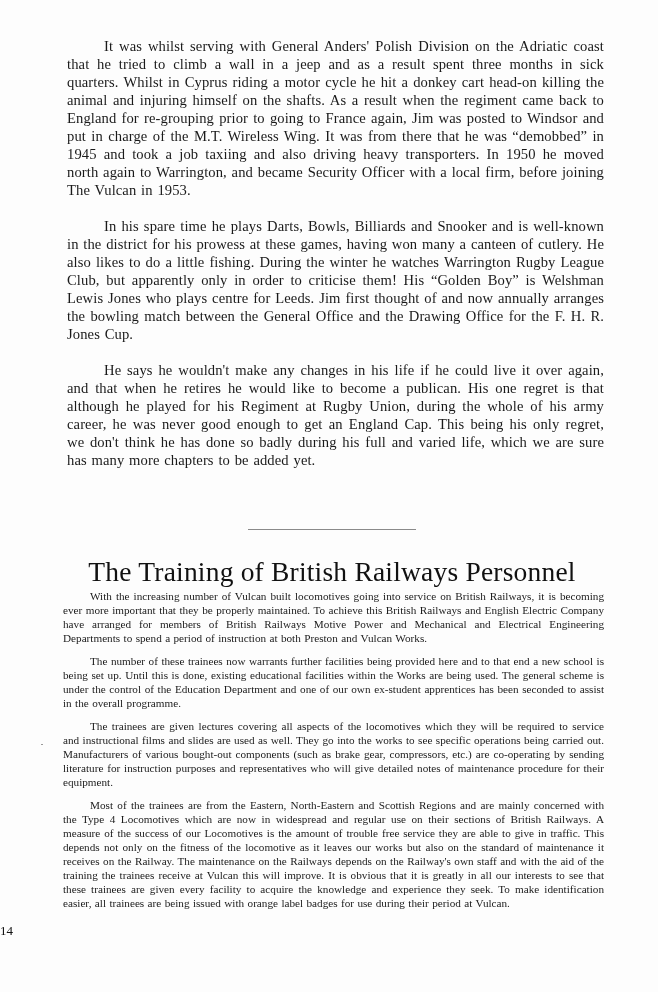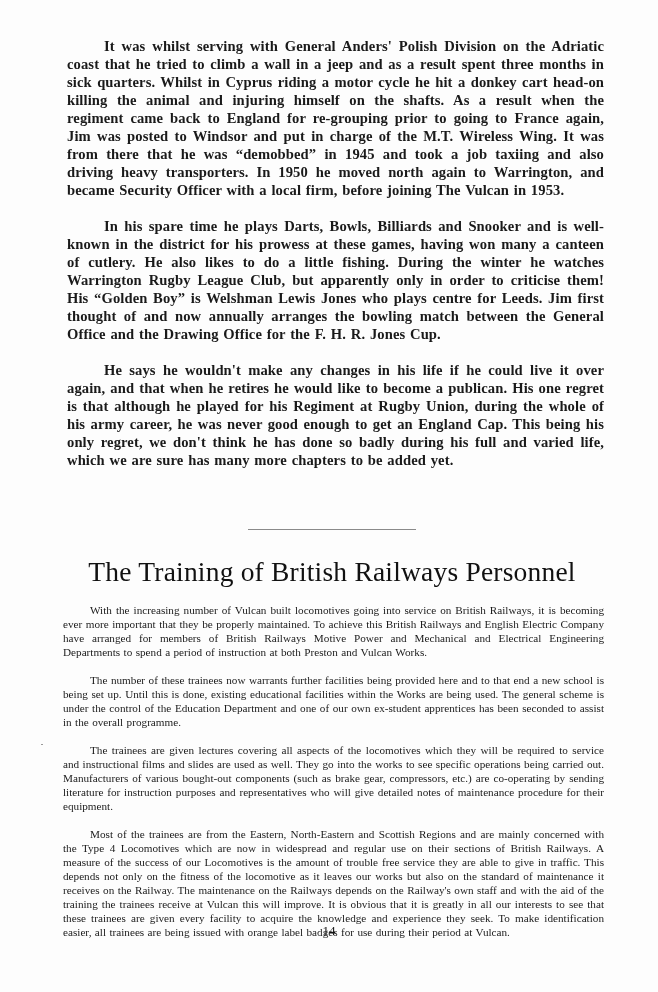--- a/index.html
+++ b/index.html
@@ -28,21 +28,20 @@
       width: 537px;
     }
     .upper p {
       margin: 0 0 18px 0;
       font-size: 14.6px;
       line-height: 18px;
       text-align: justify;
       text-indent: 37px;
       letter-spacing: 0.1px;
       word-spacing: 1px;
-      font-weight: bold;
     }
     .divider {
       position: absolute;
       left: 248px;
       top: 529px;
       width: 168px;
       height: 0;
       border-top: 1px solid #8a8a8a;
     }
     .title {
@@ -58,33 +57,33 @@
       color: #111;
       letter-spacing: 0.2px;
     }
     .lower {
       position: absolute;
       left: 63px;
       top: 589px;
       width: 541px;
     }
     .lower p {
-      margin: 14px 0 9px 0;
+      margin: 0 0 9px 0;
       font-size: 11.2px;
       line-height: 14px;
       text-align: justify;
       text-indent: 27px;
       word-spacing: 0.6px;
     }
     .page-number {
       position: absolute;
       left: 0;
       top: 923px;
       width: 658px;
-      text-align: center;
+      text-align: left;
       font-size: 13px;
       line-height: 16px;
       color: #111;
     }
     .speck {
       position: absolute;
       left: 41px;
       top: 744px;
       width: 2px;
       height: 1px;

